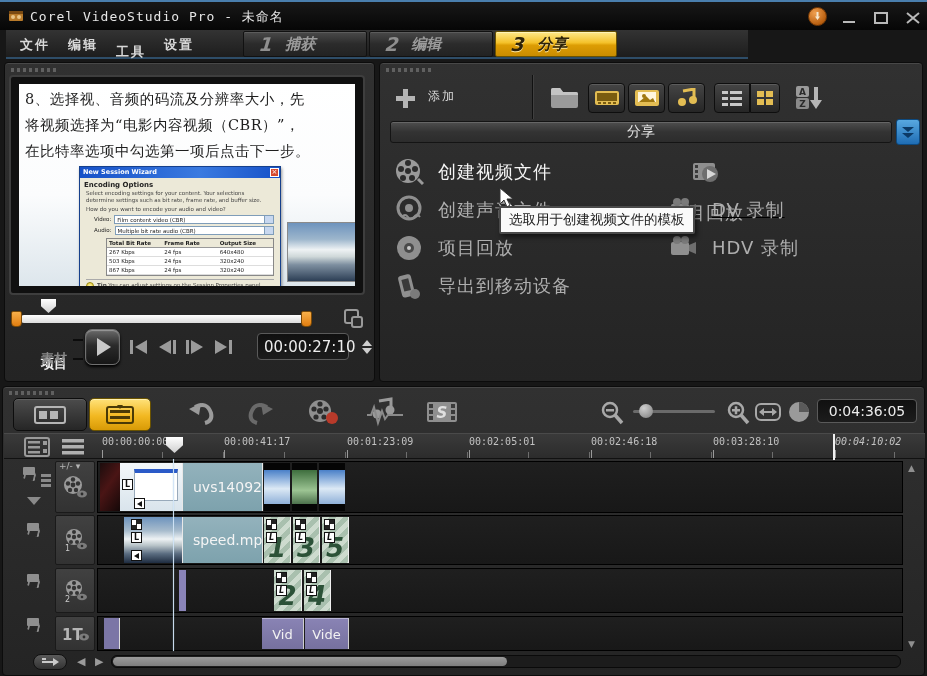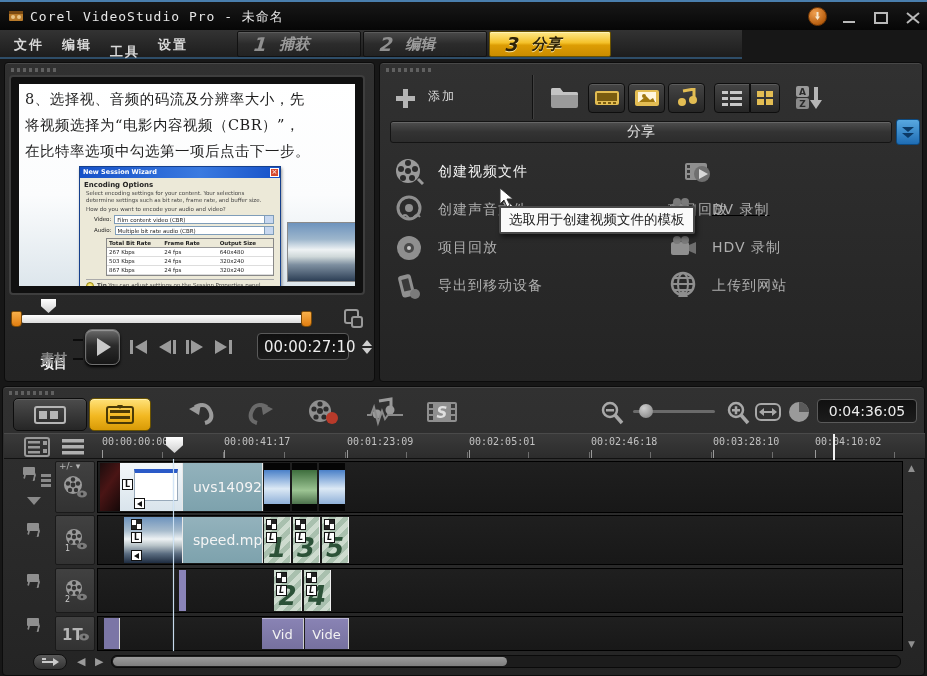--- a/index.html
+++ b/index.html
@@ -11,21 +11,21 @@
   
   .titlebar{left:0;top:0;width:927px;height:28px;background:linear-gradient(#181818,#060606);}
   .title-text{left:30px;top:6px;color:#e6e6e6;font-size:13px;letter-spacing:1px;}
   .appicon{left:8px;top:5px;width:18px;height:16px;}
   .badge{left:808px;top:5px;width:19px;height:19px;border-radius:50%;background:radial-gradient(circle at 35% 30%,#f0a050,#b85f10 70%,#8a4408);border:1px solid #7a3c06;}
   .badge:after{content:"";position:absolute;left:6px;top:4px;width:5px;height:8px;background:#f5e8d0;clip-path:polygon(30% 0,70% 0,70% 55%,100% 55%,50% 100%,0 55%,30% 55%);}
   .winbtn{top:9px;width:22px;height:14px;}
   .winbtn svg{display:block;}
 
   
-  .menubar{left:0;top:28px;width:742px;height:29px;background:linear-gradient(#333,#1d1d1d);border-bottom:2px solid #2e4d68;}
+  .menubar{left:6px;top:28px;width:742px;height:29px;background:linear-gradient(#333,#1d1d1d);border-bottom:2px solid #2e4d68;}
   .menu-item{top:6px;color:#d8d8d8;font-size:13px;font-weight:bold;letter-spacing:2px;cursor:default;}
   .step{top:1px;height:26px;border-radius:2px;display:flex;align-items:center;gap:12px;padding-left:16px;background:linear-gradient(#4a4a4a,#2b2b2b 50%,#222);border:1px solid #111;box-shadow:inset 0 1px 0 #5c5c5c;}
   .step .num{font-size:19px;font-weight:bold;font-style:italic;color:#8f8f8f;transform:skewX(-6deg);}
   .step .lbl{font-size:15px;font-weight:bold;font-style:italic;color:#9b9b9b;}
   .step.active{background:linear-gradient(#ffe98a,#f4c129 45%,#dd9d04 55%,#c98c00);box-shadow:inset 0 1px 0 #fff3b8;border-color:#6a5200;}
   .step.active .num,.step.active .lbl{color:#2e2308;text-shadow:0 1px 0 #ffe9a0;}
 
   
   .panel{background:linear-gradient(#313131,#242424);border:1px solid #0c0c0c;border-radius:4px;box-shadow:inset 0 1px 0 #484848;}
   .grip{height:4px;background:repeating-linear-gradient(90deg,#606060 0 3px,rgba(0,0,0,0) 3px 6px);}
@@ -66,21 +66,21 @@
   .spin i{width:0;height:0;border-left:5px solid transparent;border-right:5px solid transparent;}
   .spin .up{border-bottom:6px solid #cfcfcf;}
   .spin .dn{border-top:6px solid #cfcfcf;}
 
   
   .lib-toolbtn{height:30px;border-radius:4px;background:linear-gradient(#454545,#262626);border:1px solid #0e0e0e;box-shadow:inset 0 1px 0 #5c5c5c;display:flex;align-items:center;justify-content:center;}
   .share-header{background:linear-gradient(#4e4e4e,#333 50%,#2c2c2c);border:1px solid #141414;border-radius:3px;color:#e8e8e8;font-size:14px;display:flex;align-items:center;justify-content:center;box-shadow:inset 0 1px 0 #666;}
   .chev-btn{background:linear-gradient(#58a8e0,#1f6db4);border:1px solid #0d4a80;border-radius:3px;display:flex;flex-direction:column;align-items:center;justify-content:center;gap:1px;}
   .chev{width:0;height:0;border-left:6px solid transparent;border-right:6px solid transparent;border-top:5px solid #0c3a66;}
   .opt{display:flex;align-items:center;gap:14px;cursor:pointer;}
-  .olabel{font-size:14px;color:#aeaeae;letter-spacing:1px;}
+  .olabel{font-size:18px;color:#aeaeae;letter-spacing:1px;}
   .olabel.hl{color:#f4f4f4;}
   .tooltip{background:#fafafa;border:2px solid #4a4a4a;border-radius:2px;color:#1c1c1c;font-size:13.5px;padding:3px 8px;white-space:nowrap;box-shadow:2px 3px 5px rgba(0,0,0,.55);}
   .tt-tail{width:16px;height:15px;background:#fafafa;clip-path:polygon(12% 0,100% 100%,55% 100%);filter:drop-shadow(-1px 0 0 #4a4a4a);}
 
   
   .tlbtn{height:33px;border-radius:5px;display:flex;align-items:center;justify-content:center;background:linear-gradient(#4c4c4c,#262626);border:1px solid #0d0d0d;box-shadow:inset 0 1px 0 #5f5f5f;}
   .tlbtn.gold{background:linear-gradient(#ffe27a,#f2b821 55%,#d89a06);border-color:#6b5300;box-shadow:inset 0 1px 0 #fff0ae;}
   .ruler{background:linear-gradient(#3a3a3a,#2c2c2c);border-top:1px solid #4a4a4a;border-bottom:1px solid #111;}
   .ruler-content{position:absolute;left:94px;top:0;right:10px;bottom:0;
      background:repeating-linear-gradient(90deg,rgba(0,0,0,0) 0 60px,#6e6e6e 60px 61px);
@@ -422,29 +422,20 @@
     </div>
     <div class="abs opt" style="left:288px;top:170px;">
       <svg width="30" height="30">
           <rect x="3" y="9" width="18" height="13" rx="2" fill="#8f8f8f"></rect>
           <circle cx="9" cy="7" r="4" fill="#7a7a7a"></circle>
           <circle cx="17" cy="7" r="4" fill="#7a7a7a"></circle>
           <polygon points="21,12 28,9 28,21 21,18" fill="#6f6f6f"></polygon>
         </svg>
       <span class="olabel">HDV 录制</span>
     </div>
-    <div class="abs opt" style="left:288px;top:208px;">
-      <svg width="30" height="30">
-          <circle cx="15" cy="13" r="11" fill="none" stroke="#8f8f8f" stroke-width="2.5"></circle>
-          <ellipse cx="15" cy="13" rx="5" ry="11" fill="none" stroke="#8f8f8f" stroke-width="2"></ellipse>
-          <path d="M4 13 L26 13 M6 7 L24 7 M6 19 L24 19" stroke="#8f8f8f" stroke-width="2"></path>
-          <polygon points="15,18 20,26 10,26" fill="#8f8f8f"></polygon>
-        </svg>
-      <span class="olabel">上传到网站</span>
-    </div>
 
     <svg class="abs" style="left:119px;top:124px;z-index:6;" width="16" height="22">
       <polygon points="1,1 1,17 5,13 8,20 11,18 8,12 14,12" fill="#fff" stroke="#333" stroke-width="1"></polygon>
     </svg>
     <div class="abs tt-tail" style="left:119px;top:131px;z-index:4;"></div>
     <div class="abs tooltip" style="left:119px;top:143px;z-index:5;">选取用于创建视频文件的模板</div>
   </div>
 
   <div class="abs panel" style="left:2px;top:384px;width:923px;height:290px;border-radius:4px;">
     <div class="abs grip" style="left:6px;top:4px;width:46px;"></div>
@@ -545,21 +536,21 @@
             <rect x="2" y="8" width="22" height="3.5" fill="#b0b0b0"></rect>
             <rect x="2" y="14" width="22" height="3.5" fill="#b0b0b0"></rect>
           </svg></span>
       <div class="ruler-content">
         <span class="tick" style="left:4px;">00:00:00:00</span>
         <span class="tick" style="left:126px;">00:00:41:17</span>
         <span class="tick" style="left:249px;">00:01:23:09</span>
         <span class="tick" style="left:371px;">00:02:05:01</span>
         <span class="tick" style="left:493px;">00:02:46:18</span>
         <span class="tick" style="left:615px;">00:03:28:10</span>
-        <span class="tick" style="left:717px;">00:04:10:02</span>
+        <span class="tick" style="left:737px;font-style:italic;">00:04:10:02</span>
       </div>
       <div class="abs" style="left:829px;top:0;width:2px;height:26px;background:#f0f0f0;"></div>
       <div class="abs marker" style="left:162px;top:3px;width:17px;height:16px;"></div>
     </div>
     <span class="abs" style="left:56px;top:74px;font-size:9px;color:#b5b5b5;z-index:3;">+/- ▾</span>
 
     <div class="trk-row" style="top:74px;height:52px;">
       <span class="abs" style="left:20px;top:14px;"><span class="lockicon"></span></span>
       <svg class="abs" style="left:36px;top:12px;" width="14" height="16">
           <rect x="2" y="1" width="10" height="3" fill="#8a8a8a"></rect>

